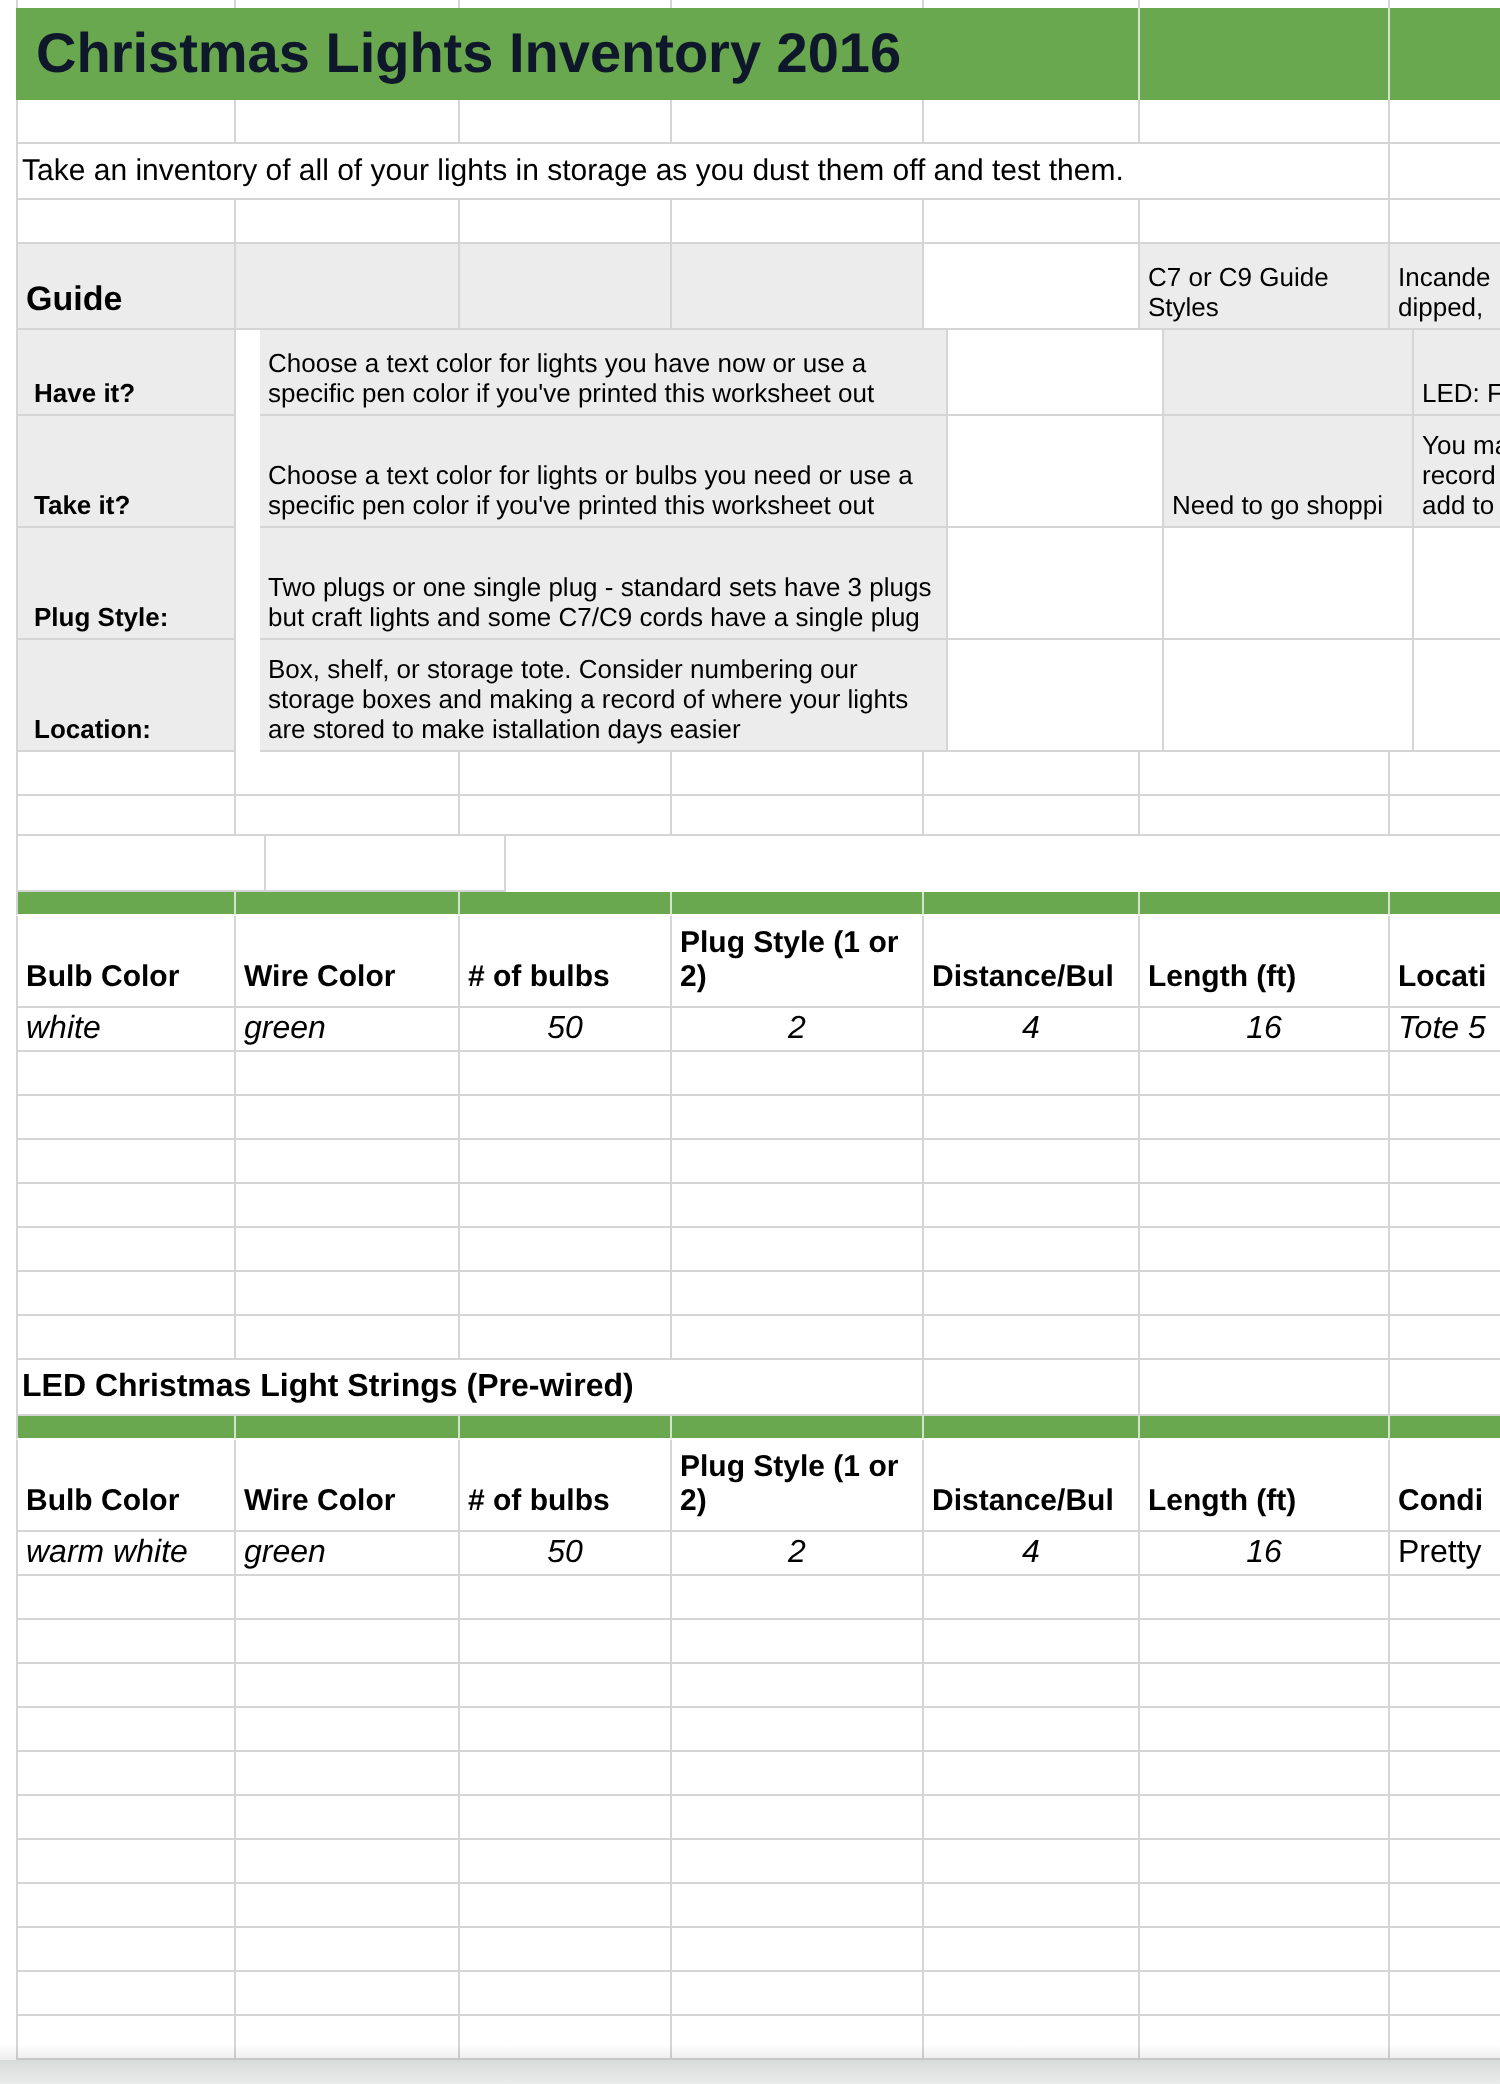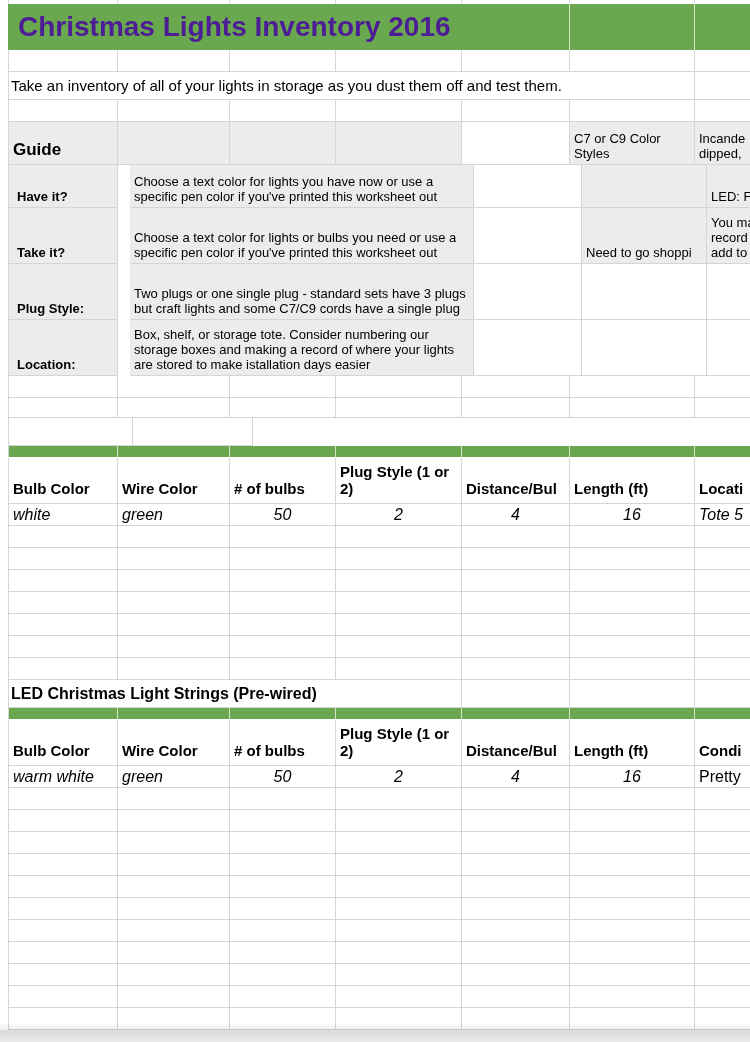--- a/index.html
+++ b/index.html
@@ -32,21 +32,21 @@
   .r-sect{height:28px}
   .r-band{height:12px}
   .r-head{height:46px}
   .r-data{height:22px}
   
   .r-sliver .cell{border-bottom:none;}
   .r-title .cell{background:var(--green);border-right:1px solid rgba(255,255,255,.7);
                  border-bottom:none;}
   .row.r-title .cell:first-child{border-left:none;}
   .title-text{display:flex;align-items:center;padding-left:10px;
-              font-size:28px;font-weight:bold;color:#4c1d95;white-space:nowrap;}
+              font-size:28px;font-weight:bold;color:#0f172a;white-space:nowrap;}
   .r-band .cell{background:var(--green);border-right:1px solid rgba(255,255,255,.7);
                 border-bottom:1px solid #fff;}
   
   .g{background:var(--gray);}
   
   .bottom{display:flex;align-items:flex-end;}
   .center-v{display:flex;align-items:center;}
   .instr{font-size:15px;font-weight:normal;white-space:nowrap;padding-left:2px;}
   .guide-head{font-size:17px;font-weight:bold;padding:0 4px 4px;}
   .label{font-size:13px;font-weight:bold;line-height:15px;padding:2px 8px 3px;}
@@ -116,21 +116,21 @@
           <div class="cell cg"></div>
         </div>
       </div>
 
     <div class="row r-guideh">
       <div class="cell ca g bottom guide-head">Guide</div>
       <div class="cell cb g"></div>
       <div class="cell cc g"></div>
       <div class="cell cd g"></div>
       <div class="cell ce"></div>
-      <div class="cell cf g bottom small">C7 or C9 Color Styles</div>
+      <div class="cell cf g bottom small">C7 or C9 Guide Styles</div>
       <div class="cell cg g bottom small pre">Incande
 dipped,</div>
     </div>
 
     <div class="row r-g43">
       <div class="cell ca g bottom label">Have it?</div>
       <div class="cell bcd g bottom desc">Choose a text color for lights you have now or use a specific pen color if you've printed this worksheet out</div>
       <div class="cell ce"></div>
       <div class="cell cf g bottom small"></div>
       <div class="cell cg g bottom small pre">LED: Fa</div>

